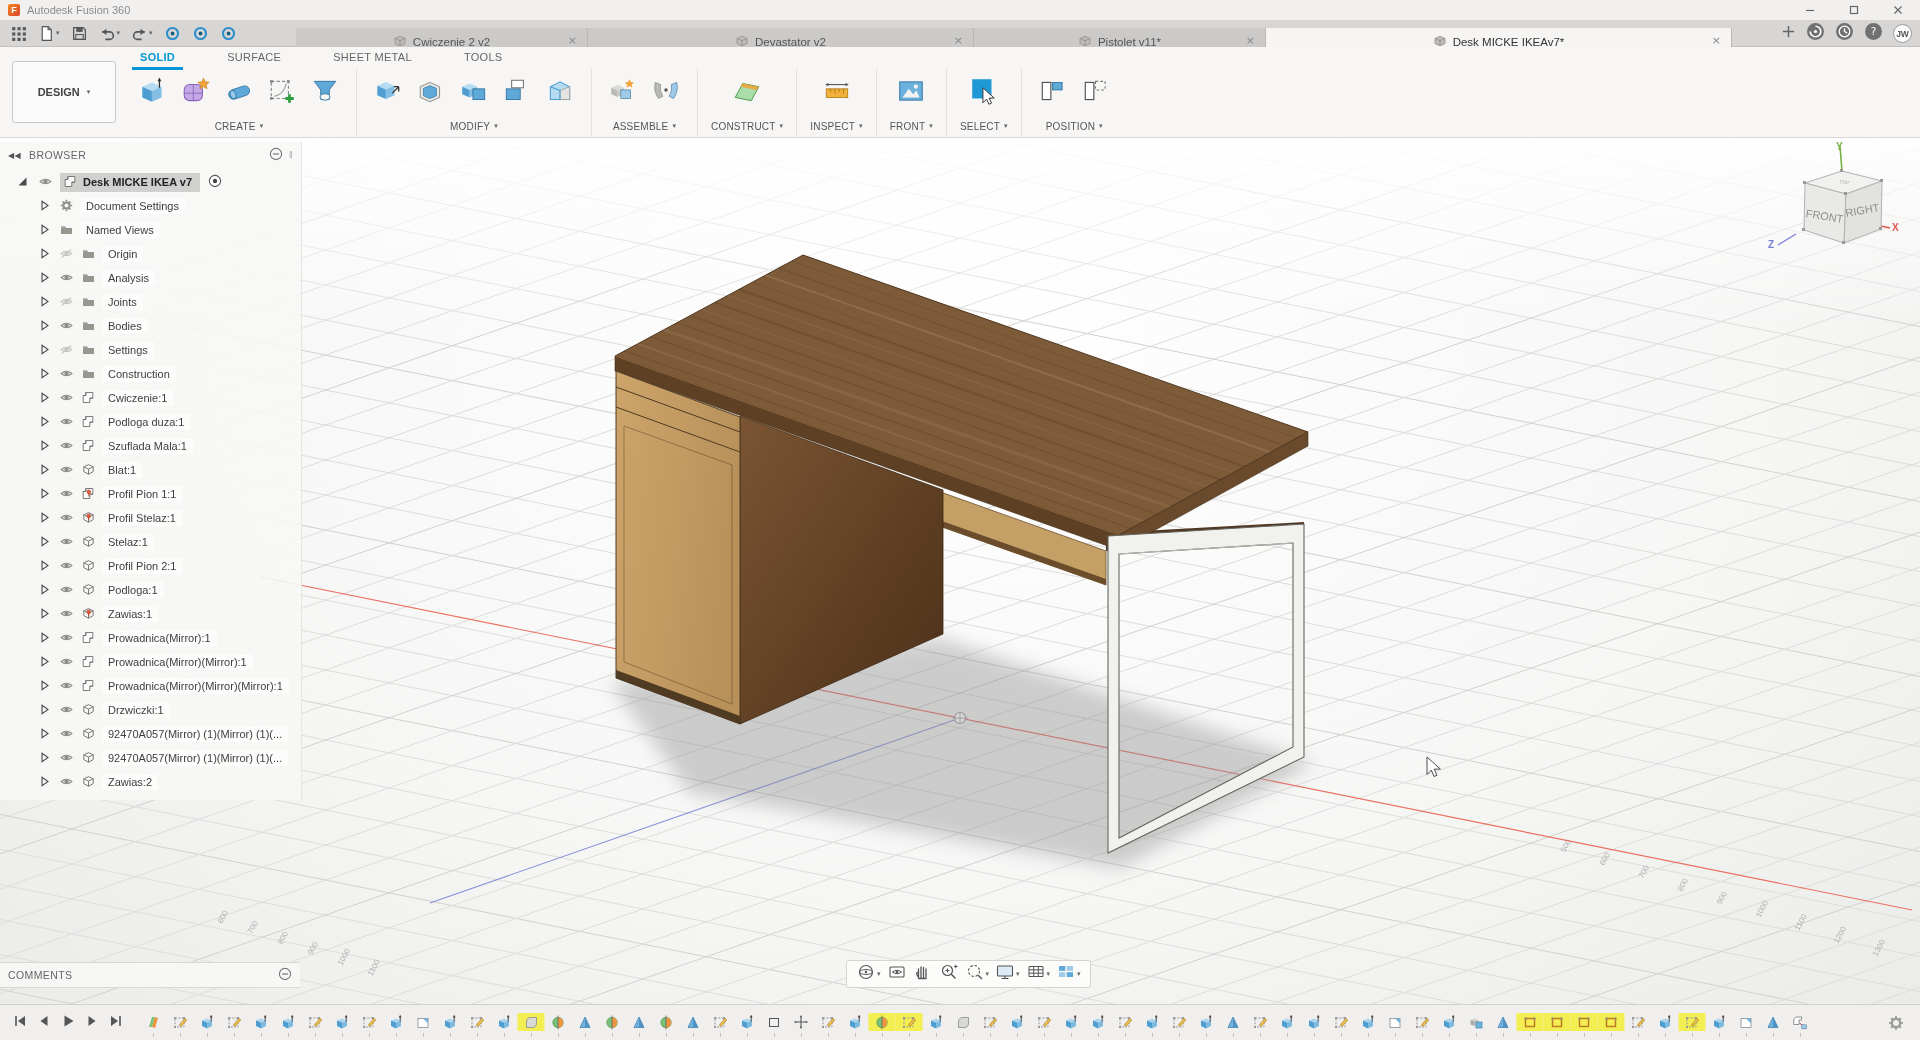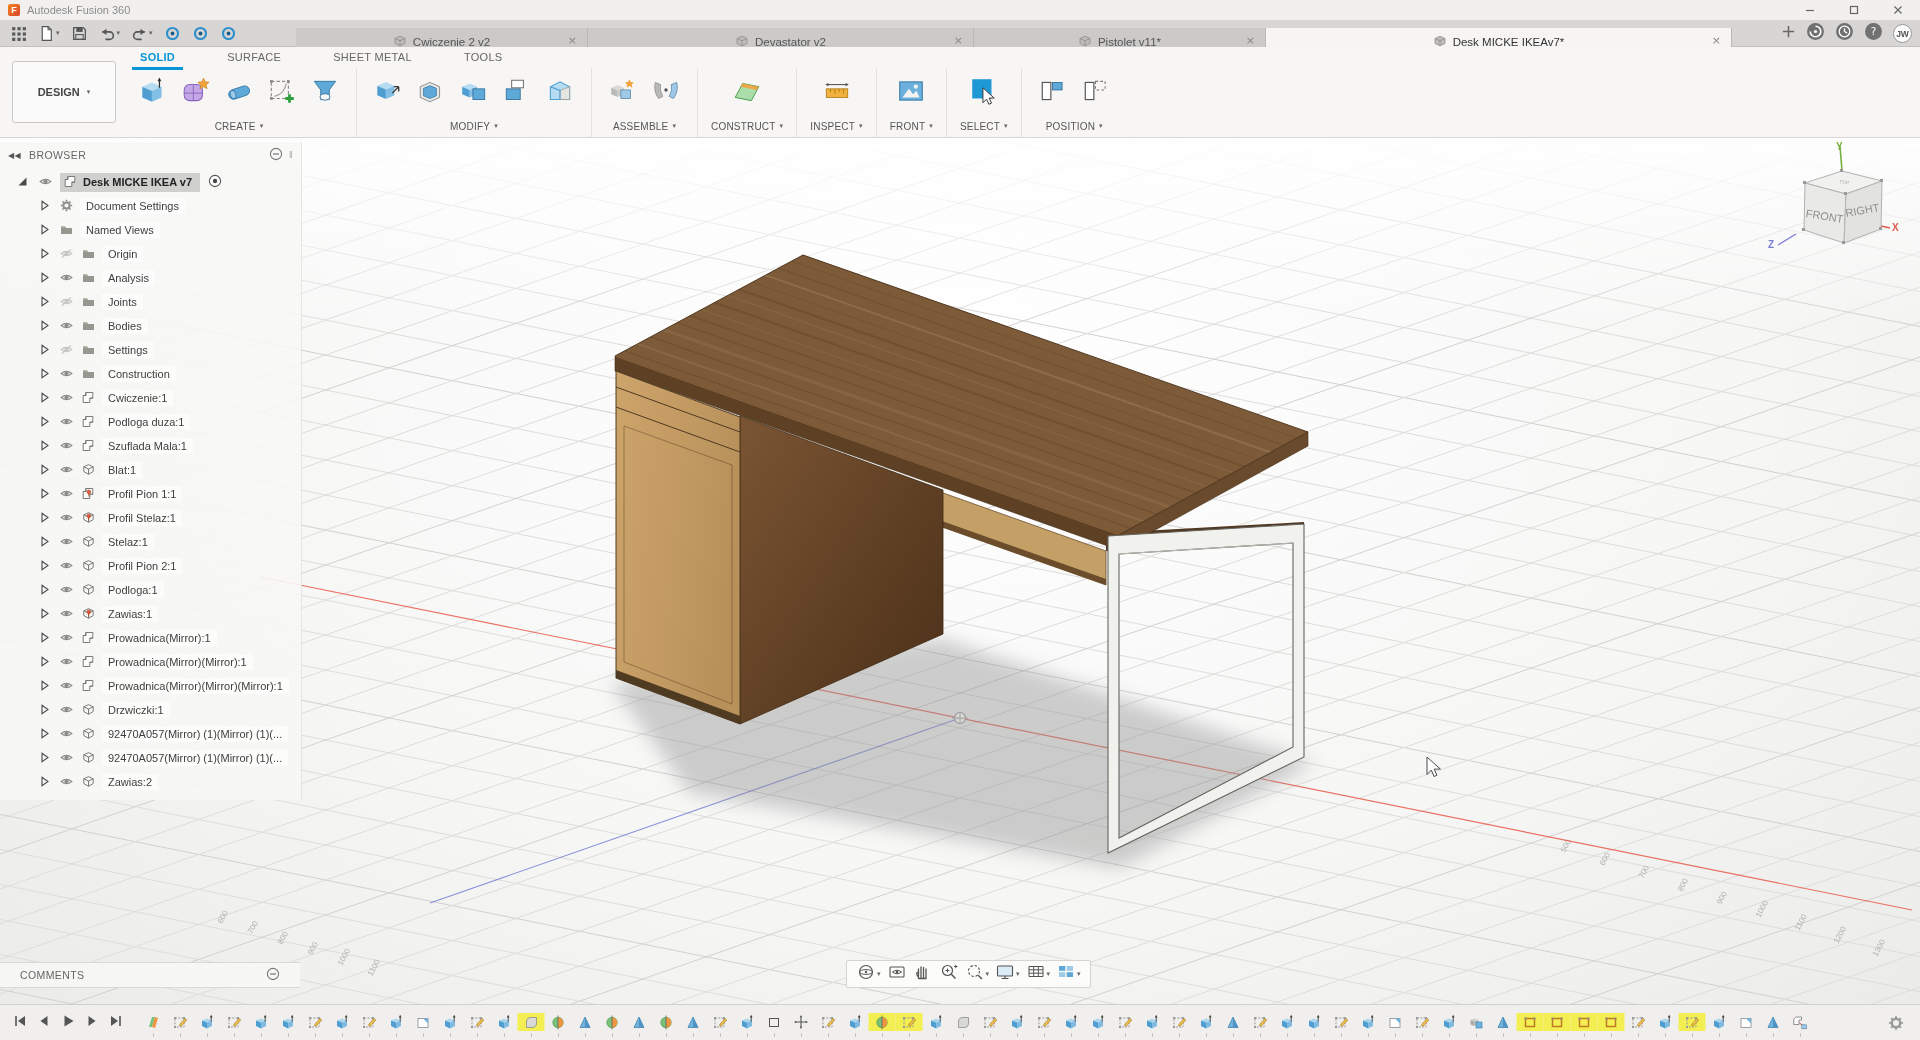--- a/index.html
+++ b/index.html
@@ -40,21 +40,21 @@
   .browser{position:absolute;left:0;top:4px;width:302px;background:rgba(247,247,246,.9);border-right:1px solid rgba(0,0,0,.07)}
   .bheader{height:26px;display:flex;align-items:center;padding:0 8px;color:#666;font-size:10.5px;letter-spacing:.4px}
   .bheader .chev{font-size:8px;color:#555;margin-right:8px}
   .bh-sp{flex:1}
   .tree{padding:2px 0 6px}
   .trow{display:flex;align-items:center;height:24px;font-size:11px;color:#3e3e3e}
   .trow .lbl{background:rgba(255,255,255,.6);padding:2px 6px;border-radius:1px;white-space:nowrap;overflow:hidden;max-width:190px;text-overflow:clip}
   .trow.root .chip{display:flex;align-items:center;gap:6px;background:#d0d0cf;padding:2px 8px 2px 4px;font-weight:bold;color:#222}
   .sp{display:inline-block}
   
-  .comments{position:absolute;left:0;top:824px;width:300px;height:26px;background:rgba(247,247,246,.95);border-top:1px solid #d9d8d7;border-bottom:1px solid #d9d8d7;display:flex;align-items:center;padding:0 20px;font-size:10.5px;color:#666;letter-spacing:.4px}
+  .comments{position:absolute;left:0;top:824px;width:300px;height:26px;background:rgba(247,247,246,.95);border-top:1px solid #d9d8d7;border-bottom:1px solid #d9d8d7;display:flex;align-items:center;padding:0 8px;font-size:10.5px;color:#666;letter-spacing:.4px}
   .nav{position:absolute;left:846px;top:822px;height:28px;display:flex;align-items:center;gap:6px;background:rgba(252,252,251,.92);border:1px solid #d5d4d3;border-radius:2px;padding:0 9px}
   .navbtn{display:flex;align-items:center;gap:1px}
   
   .vcube{position:absolute;right:6px;top:0;width:150px;height:150px}
   
   .timeline{position:absolute;left:0;top:1004px;width:1920px;height:36px;background:#f0efee;border-top:1px solid #d2d1d0;display:flex;align-items:center}
   .tl-controls{display:flex;align-items:center;gap:8px;padding:0 12px 0 12px}
   .tl-items{display:flex;align-items:center;margin-left:8px;position:relative;padding-bottom:2px}
   .titem{width:18px;height:18px;margin-right:9px;position:relative;display:flex;align-items:center;justify-content:center}
   .titem::after{content:'';position:absolute;left:50%;bottom:-6px;width:1px;height:4px;background:#c2c1c0}

